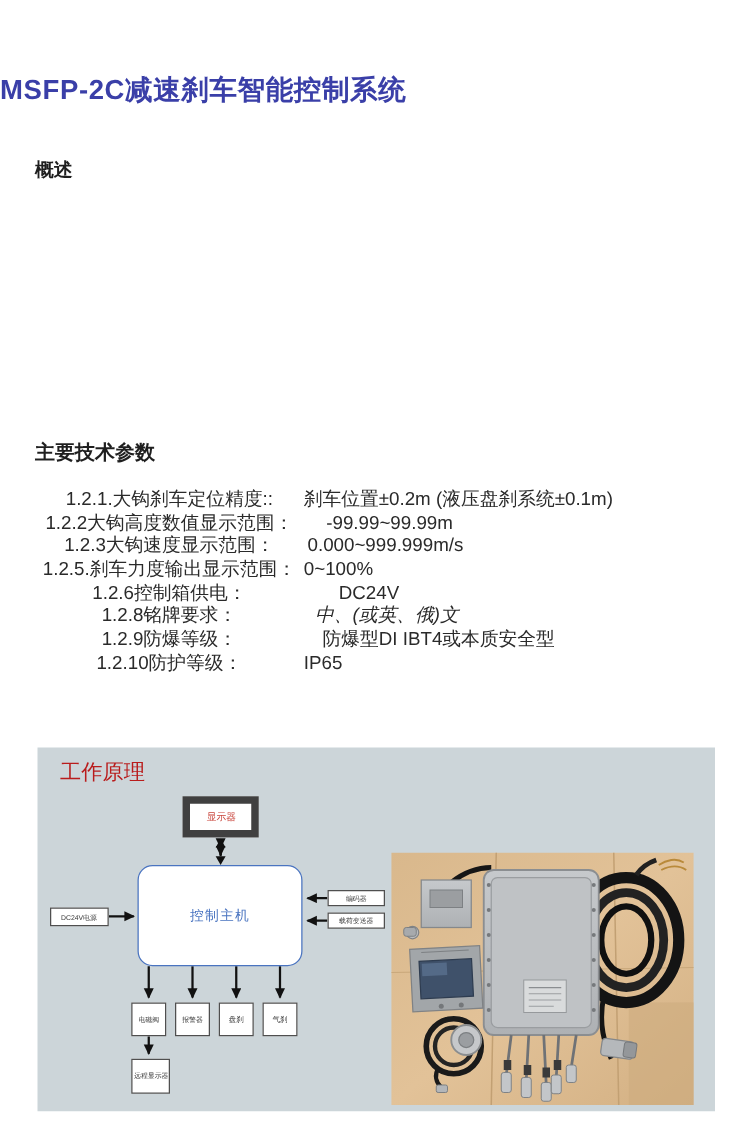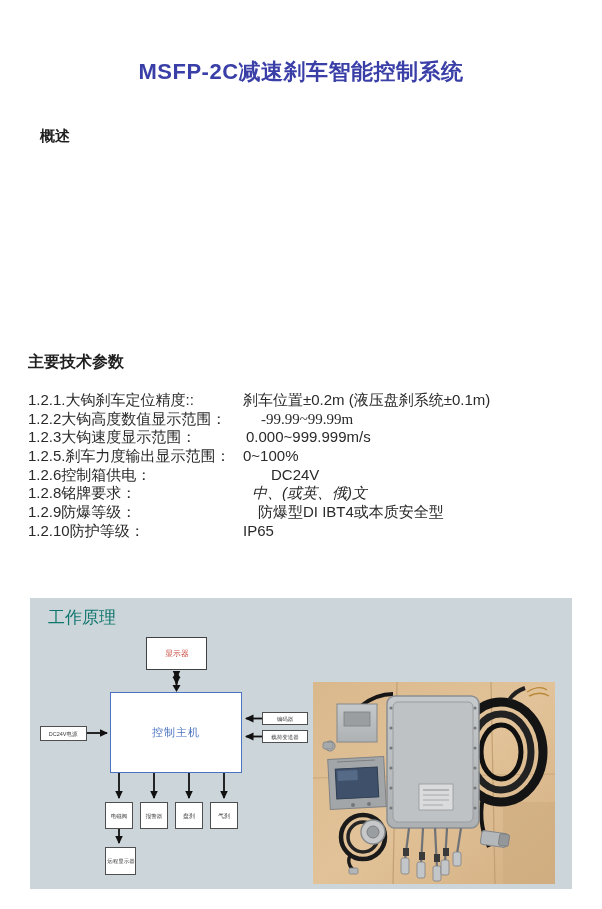--- a/index.html
+++ b/index.html
@@ -2,62 +2,62 @@
 <html><head>
 <meta charset="utf-8">
 <style>
   * { margin:0; padding:0; box-sizing:border-box; }
   html,body { background:#ffffff; }
   .page {
     position:relative; width:602px; height:909px; background:#ffffff;
     font-family:"Liberation Sans","DejaVu Sans",sans-serif; color:#262626; overflow:hidden;
   }
   .title {
-    position:absolute; top:57px; left:0; right:0; text-align:center;
+    position:absolute; top:57px; left:0; right:0; 
     font-size:22px; font-weight:bold; color:#3a3fa8; letter-spacing:0.5px;
   }
   .h-overview {
-    position:absolute; top:127px; left:28px; font-size:15px; font-weight:bold; color:#1f1f1f;margin-left:12px;
+    position:absolute; top:127px; left:28px; font-size:15px; font-weight:bold; color:#1f1f1f;
   }
   .paras {
     position:absolute; top:159px; left:28px; width:548px;
     font-size:15px; line-height:20.7px; text-align:justify; color:#2a2a2a;
   }
   .paras p.p1 { text-indent:38px; }
   .paras p.p2 { text-indent:44px; }
   .h-params {
     position:absolute; top:352px; left:28px; font-size:16px; font-weight:bold; color:#1f1f1f;
   }
   .params { position:absolute; top:391px; left:28px; width:548px; font-size:15px; color:#2a2a2a; }
   .prow { display:flex; height:18.7px; line-height:18.7px; white-space:nowrap; }
-  .plabel { display:inline-block; min-width:215px; }
+  .plabel { display:inline-block; min-width:215px;text-align:center; }
   .pvalue { display:inline-block; }
-  .prow:nth-child(2) .pvalue { padding-left:18px;font-family:Liberation Serif, serif; }
+  .prow:nth-child(2) .pvalue { padding-left:18px; }
   .prow:nth-child(3) .pvalue { padding-left:3px; }
   .prow:nth-child(5) .pvalue { padding-left:28px; }
   .prow:nth-child(6) .pvalue { padding-left:9px;font-style:italic; }
   .prow:nth-child(7) .pvalue { padding-left:15px; }
   .prow:nth-child(10) .pvalue { padding-left:10px; }
 
   
   .panel {
     position:absolute; left:30px; top:598px; width:542px; height:291px;
     background:#ccd5d9;
   }
-  .panel-h { position:absolute; left:18px; top:8px; font-size:17px; color:#0f766e; }
+  .panel-h { position:absolute; left:18px; top:8px; font-size:17px; color:#b91c1c; }
   .arrows { position:absolute; left:0; top:0; width:542px; height:291px; pointer-events:none; }
 
   .dbox {
     position:absolute; background:#ffffff; border:1px solid #4f4f4f;
     display:flex; align-items:center; justify-content:center; overflow:visible;
   }
   .dbox .t { font-size:10px; white-space:nowrap; color:#3a3a3a; }
   .s55 { transform:scale(0.55); }
   .s60 { transform:scale(0.60); }
-  .display-box { border:1px solid #404040; }
+  .display-box { border:6px solid #404040; }
   .display-box .t { color:#c9453c; transform:scale(0.78); }
   .main-box { border:1px solid #4a74c0; }
   .main-box .t { color:#4a74c0; font-size:11px; letter-spacing:1px; }
 
   .photo { position:absolute; left:283px; top:84px; width:242px; height:202px; }
 </style>
 </head>
 <body>
 
 <div class="page">
@@ -133,21 +133,21 @@
       <line x1="159" y1="175" x2="159" y2="200" stroke="#111" stroke-width="1.8" marker-end="url(#ah)"></line>
       <line x1="194" y1="175" x2="194" y2="200" stroke="#111" stroke-width="1.8" marker-end="url(#ah)"></line>
 
       <line x1="89" y1="231" x2="89" y2="245" stroke="#111" stroke-width="1.8" marker-end="url(#ah)"></line>
     </svg>
 
     <div class="dbox display-box" style="left:116px; top:39px; width:61px; height:33px;">
       <span class="t">显示器</span>
     </div>
 
-    <div class="dbox main-box" style="left:80px; top:94px; width:132px; height:81px;">
+    <div class="dbox main-box" style="left:80px; top:94px; width:132px; height:81px;border-radius:12px;">
       <span class="t">控制主机</span>
     </div>
 
     <div class="dbox" style="left:10px; top:128px; width:47px; height:15px;">
       <span class="t s55">DC24V电源</span>
     </div>
 
     <div class="dbox" style="left:232px; top:114px; width:46px; height:13px;">
       <span class="t s55">编码器</span>
     </div>

